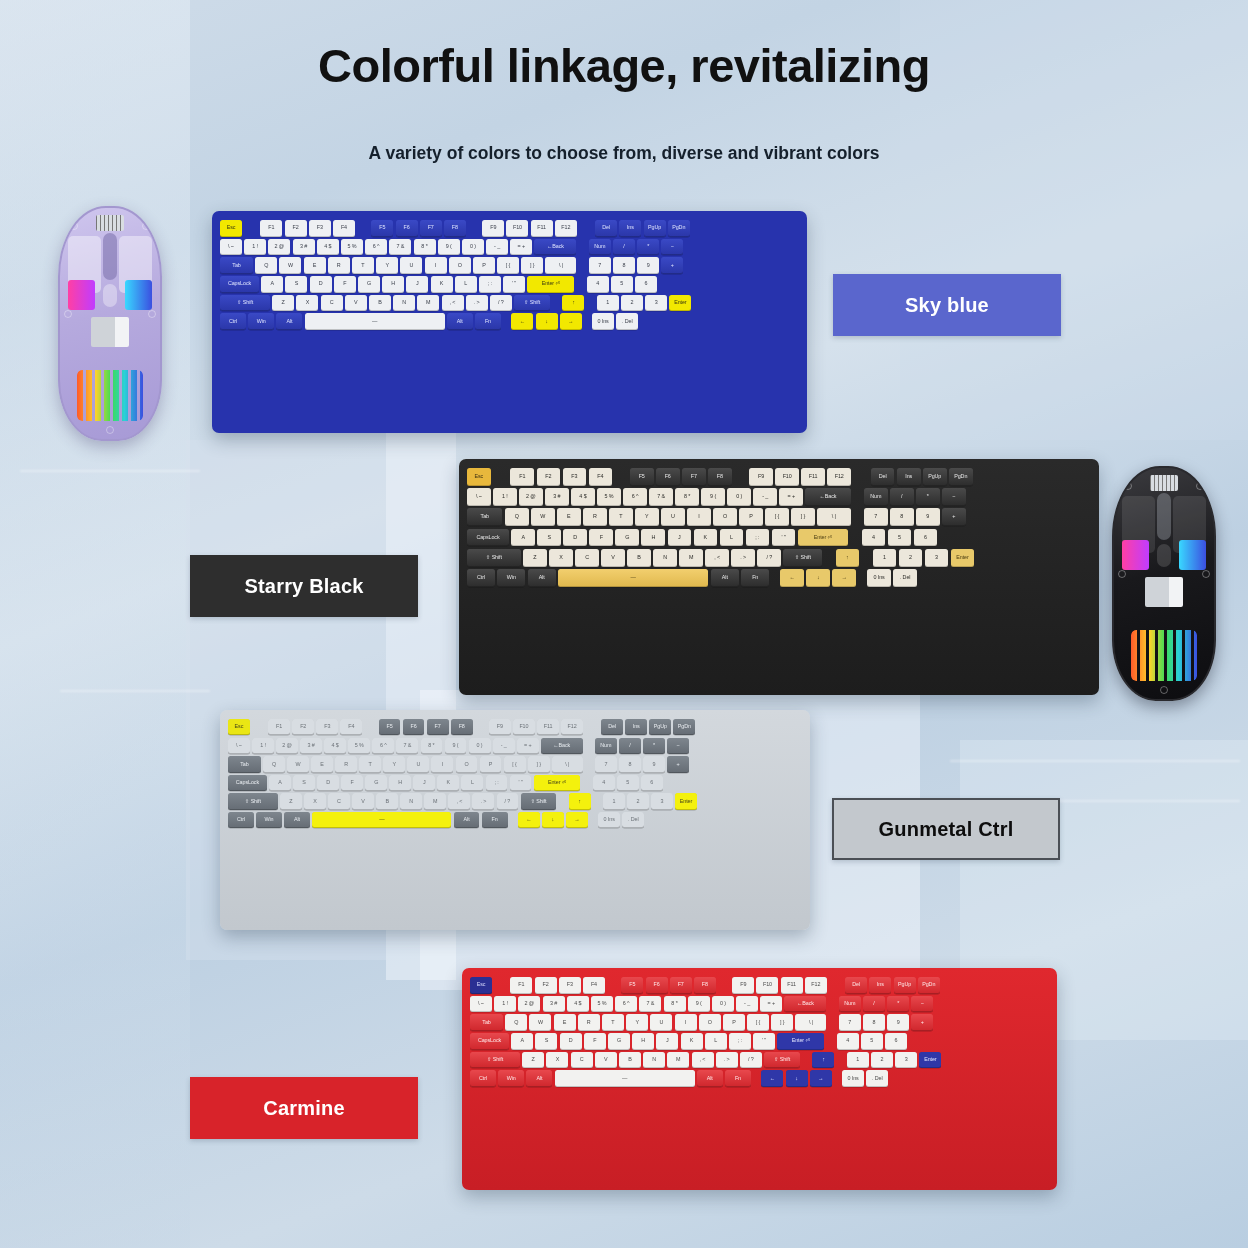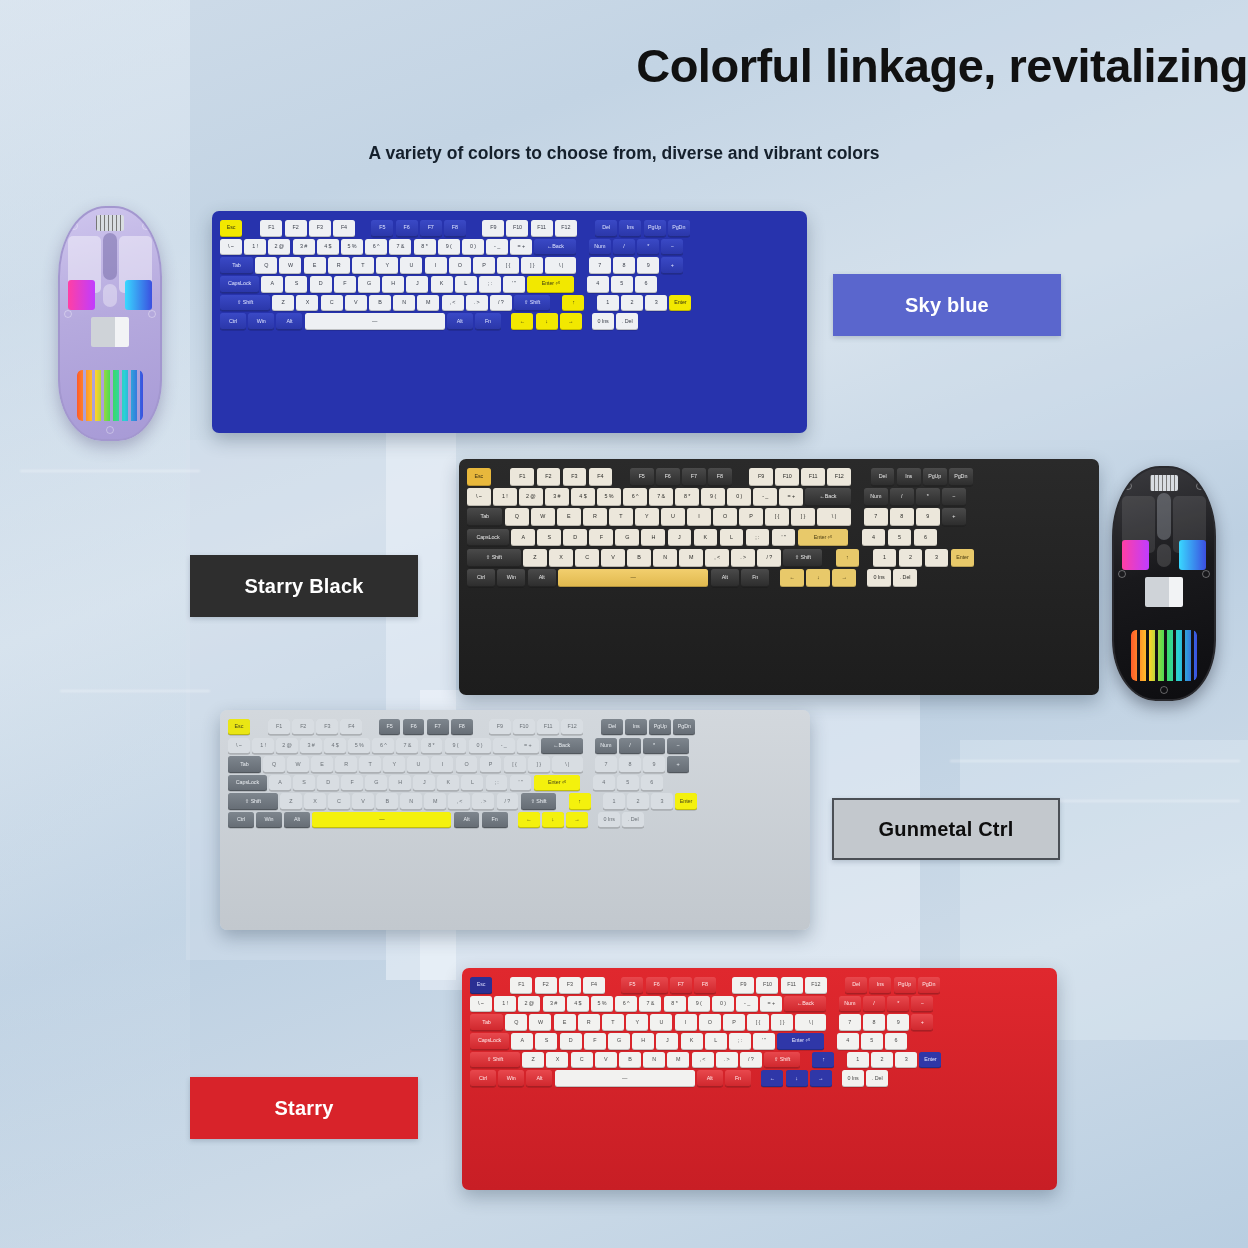--- a/index.html
+++ b/index.html
@@ -13,21 +13,21 @@
   .p1 { left: 0; top: 0; width: 190px; height: 1248px; background: linear-gradient(180deg, rgba(232,240,247,.45), rgba(196,214,230,.25)); }
   .p2 { left: 186px; top: 440px; width: 200px; height: 520px; background: rgba(214,226,238,.40); }
   .p3 { left: 386px; top: 420px; width: 70px; height: 560px; background: rgba(236,243,249,.55); }
   .p4 { left: 420px; top: 690px; width: 500px; height: 300px; background: rgba(247,251,254,.42); }
   .p5 { left: 900px; top: 0; width: 348px; height: 440px; background: rgba(205,221,235,.35); }
   .p6 { left: 960px; top: 740px; width: 288px; height: 300px; background: rgba(233,241,248,.30); }
   .streak { position: absolute; height: 2px; background: rgba(255,255,255,.35); filter: blur(1px); }
 
   .headline {
     position: absolute; top: 38px; left: 0; width: 100%;
-    text-align: right; font-size: 47px; font-weight: bold;
+    text-align: center; font-size: 47px; font-weight: bold;
     color: #111; letter-spacing: -.5px;
   }
   .subhead {
     position: absolute; top: 143px; left: 0; width: 100%;
     text-align: center; font-size: 17.5px; font-weight: bold; color: #15202c;
   }
 
   .badge {
     position: absolute; display: flex; align-items: center; justify-content: center;
     font-size: 20px; font-weight: bold; letter-spacing: .2px;
@@ -659,13 +659,13 @@
         <div class="key gap" style="width: 6px; flex: 0 0 auto;"></div>
         <div class="key k-light" style="width: 22px; flex: 0 0 auto;">0 Ins</div>
         <div class="key k-light" style="width: 22px; flex: 0 0 auto;">. Del</div>
       </div>
     </div>
   </div>
 
 <div class="badge badge-skyblue">Sky blue</div>
 <div class="badge badge-starry">Starry Black</div>
 <div class="badge badge-gunmetal">Gunmetal Ctrl</div>
-<div class="badge badge-carmine">Starry</div>
+<div class="badge badge-carmine">Carmine</div>
 
 </body></html>

